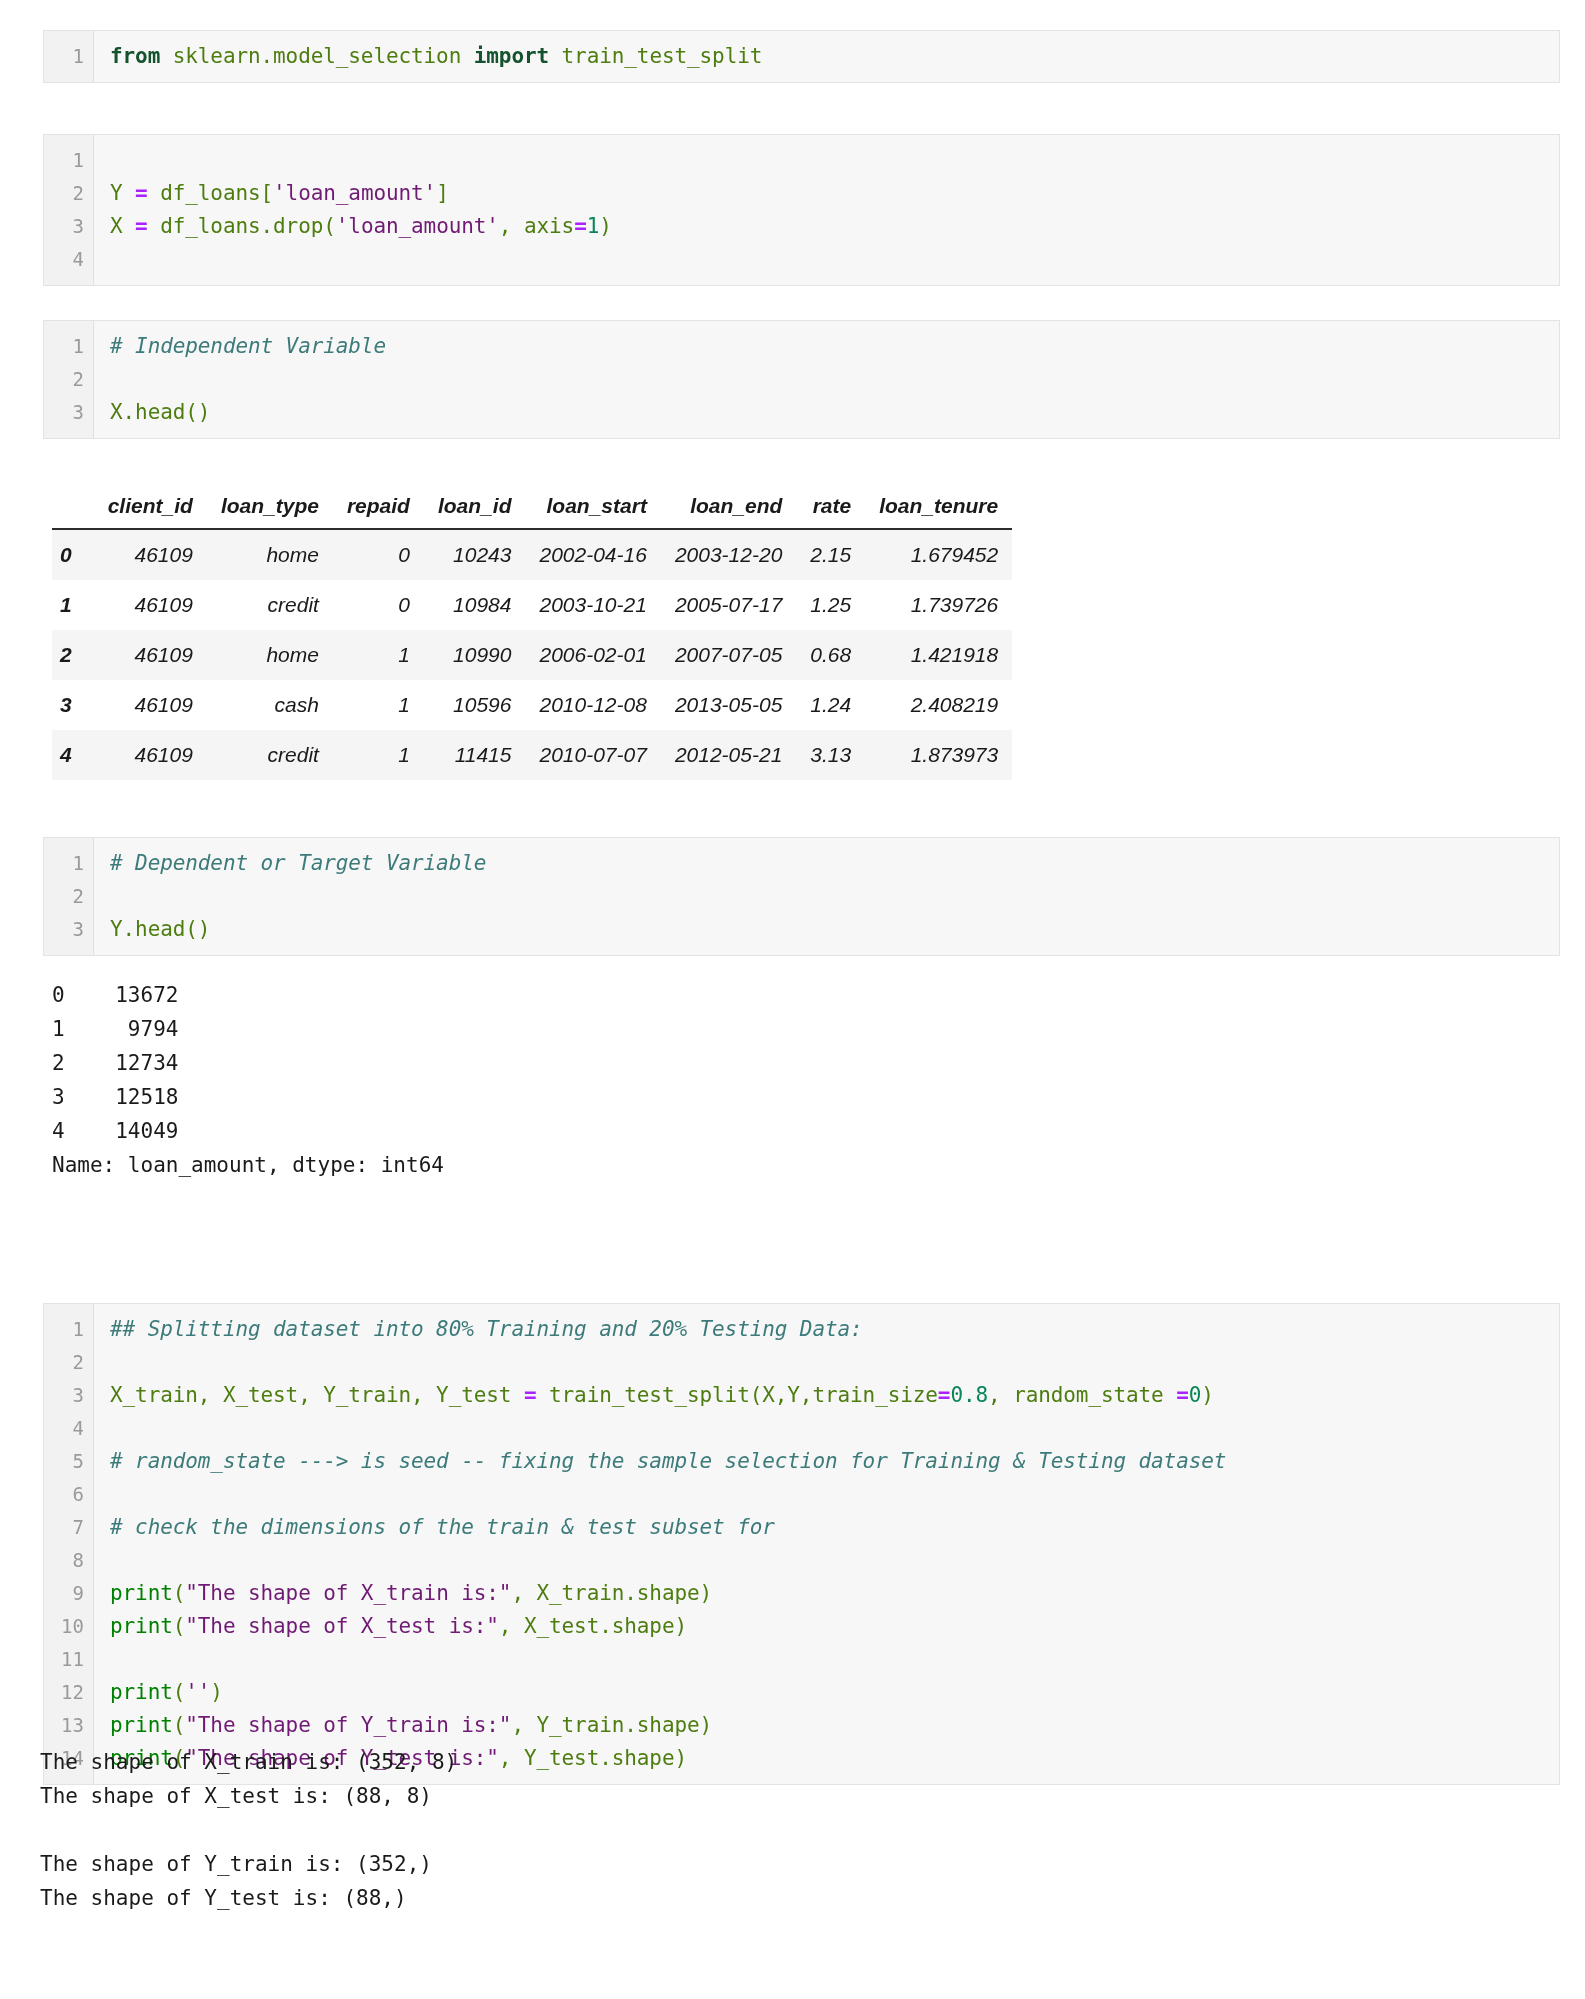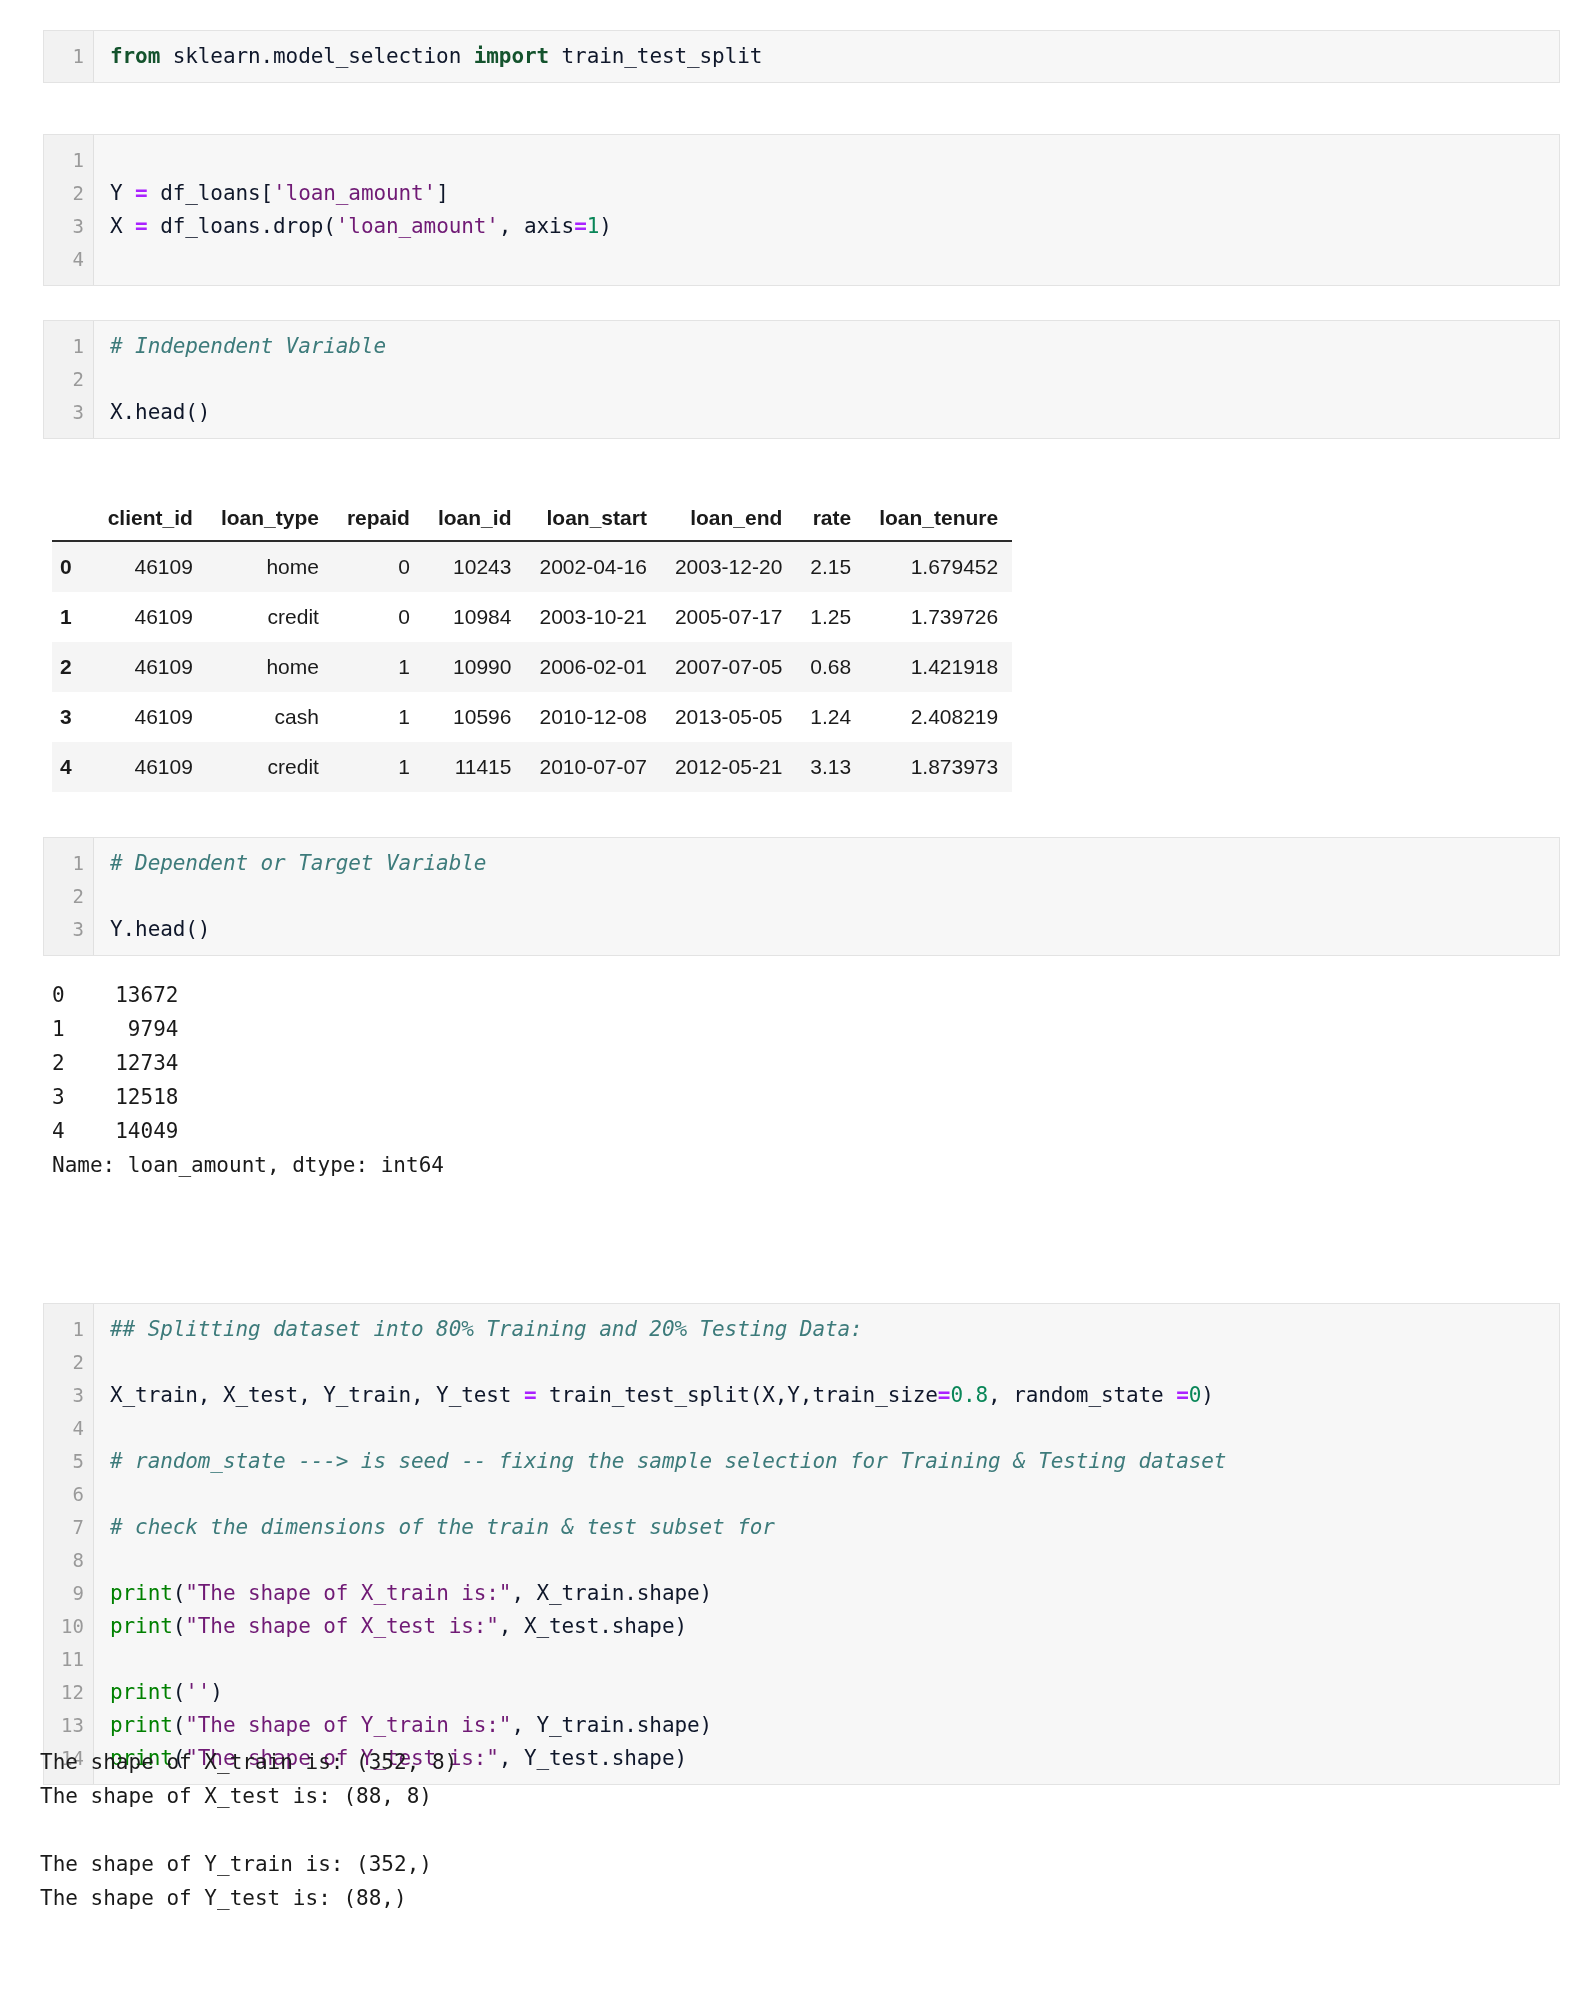--- a/index.html
+++ b/index.html
@@ -61,37 +61,38 @@
     white-space: pre;
     min-height: 33px;
     letter-spacing: -0.1px;
   }
   .kw      { color: #14532d; font-weight: bold; }
   .builtin { color: #008000; }
   .str     { color: #701a75; }
   .num     { color: #098658; }
   .op      { color: #aa22ff; font-weight: bold; }
   .cmt     { color: #3d7b7b; font-style: italic; }
-  .plain   { color: #0f172a; }
+  .plain   { color: #4d7c0f; }
 
   
   .out-text {
     position: absolute;
     font-family: "DejaVu Sans Mono", monospace;
     font-size: 21px;
     line-height: 34px;
     color: #1a1a1a;
     white-space: pre;
   }
 
   
   .df-wrap {
     position: absolute;
     left: 52px;
-    top: 500px;
+    top: 488px;
+    font-style: italic;
   }
   table.df {
     border-collapse: collapse;
     font-family: "Liberation Sans", sans-serif;
     font-size: 21px;
     color: #1a1a1a;
   }
   table.df thead th {
     font-weight: bold;
     text-align: right;

